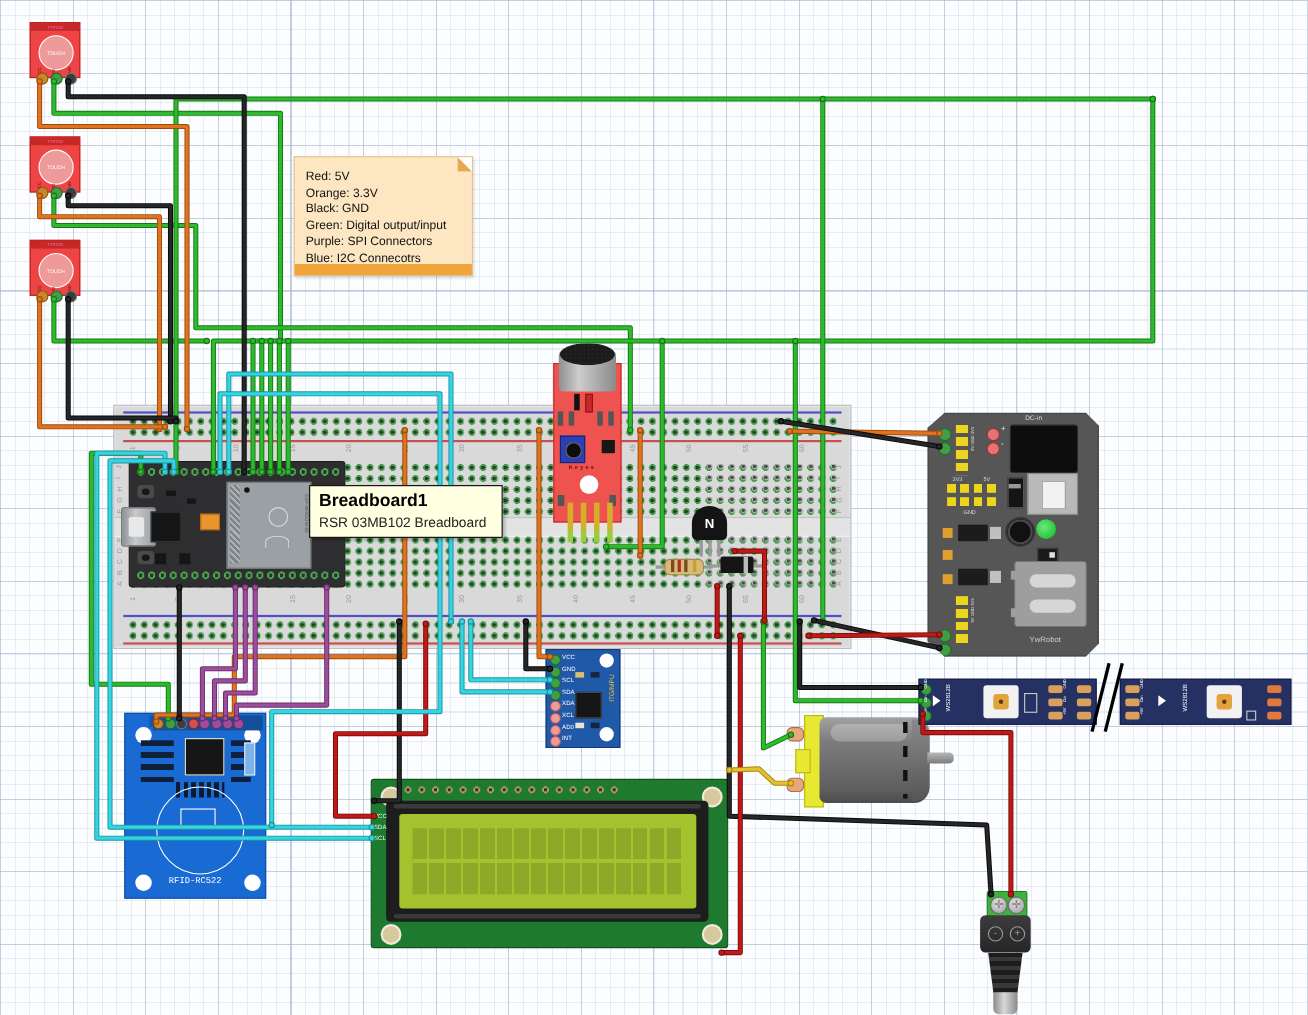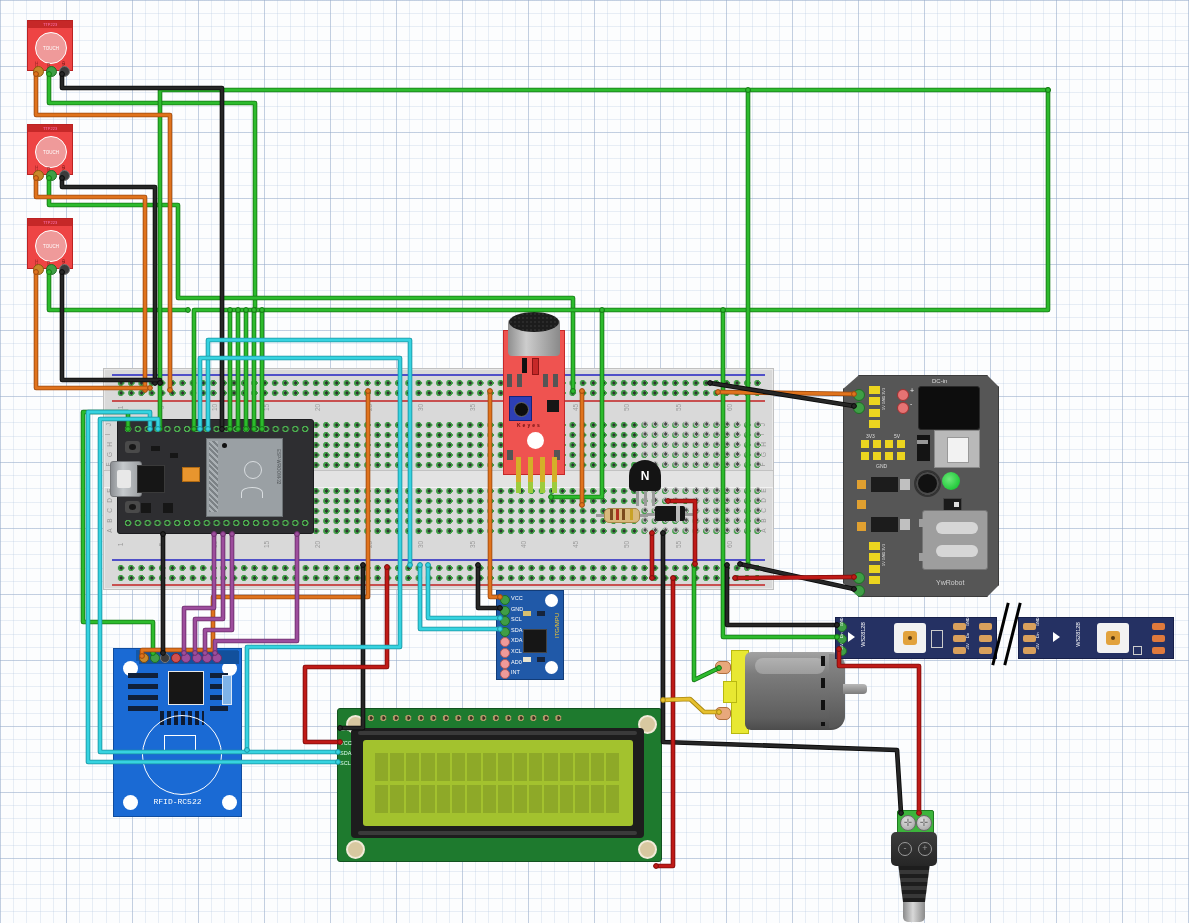--- a/index.html
+++ b/index.html
@@ -157,20 +157,32 @@
     <div class="hdr">TTP223</div>
     <div class="circ">TOUCH</div>
     <span class="plab" style="left:4px;">VCC</span>
     <span class="plab" style="left:18px;">I/O</span>
     <span class="plab" style="left:31px;">GND</span>
     <div class="pin" style="left:5px;bottom:-7px;background:#c8882a;border:1px solid #8a5a10;"></div>
     <div class="pin" style="left:18px;bottom:-7px;background:#3f9e46;border:1px solid #1f6e26;"></div>
     <div class="pin" style="left:31px;bottom:-7px;background:#3c3c3c;border:1px solid #777;"></div>
   </div>
 
+  <div class="abs note" style="left:267px;top:142px;width:161px;height:107px;">
+    <div class="abs" style="right:0;top:0;width:0;height:0;border-left:13px solid #e9a84f;border-top:13px solid #fcfdfe;"></div>
+    <div class="abs" style="left:10px;top:11px;font-size:11px;line-height:1.34;color:#111;">
+      <div>Red: 5V</div>
+      <div>Orange: 3.3V</div>
+      <div>Black: GND</div>
+      <div>Green: Digital output/input</div>
+      <div>Purple: SPI Connectors</div>
+      <div>Blue: I2C Connecotrs</div>
+    </div>
+    <div class="abs" style="left:0;bottom:0;width:100%;height:10px;background:#f0a43a;"></div>
+  </div>
 
   <div class="abs" style="left:503px;top:312px;width:62px;height:185px;">
     <div class="abs" style="left:0;top:18px;width:60px;height:143px;background:#ef5350;border:1px solid #c62828;"></div>
     <div class="abs" style="left:5px;top:7px;width:52px;height:37px;background:linear-gradient(90deg,#8f8f8f,#cdcdcd 35%,#8a8a8a);border-radius:4px;"></div>
     <div class="abs" style="left:6px;top:0;width:50px;height:20px;border-radius:50%;background:#1c1c1c;background-image:radial-gradient(circle 1px,#3a3a3a 0.6px,transparent 0.8px);background-size:4px 4px;"></div>
     <div class="abs" style="left:19px;top:46px;width:5px;height:15px;background:#111;"></div>
     <div class="abs" style="left:29px;top:46px;width:5px;height:15px;background:#c62828;border:1px solid #8a1515;"></div>
     <div class="abs" style="left:4px;top:62px;width:5px;height:13px;background:#555;"></div>
     <div class="abs" style="left:14px;top:62px;width:5px;height:13px;background:#555;"></div>
     <div class="abs" style="left:40px;top:62px;width:5px;height:13px;background:#555;"></div>
@@ -695,14 +707,18 @@
         <circle cx="215" cy="653" r="2.4" fill="#9d4d9d" stroke="#6b2e6b" stroke-width="1"></circle>
       </g>
       <g>
         <polyline points="663,700 690,699 704,712 719,712" fill="none" stroke="#a8860f" stroke-width="4.6" stroke-linejoin="round" stroke-linecap="round"></polyline>
         <polyline points="663,700 690,699 704,712 719,712" fill="none" stroke="#e6c02e" stroke-width="2.9" stroke-linejoin="round" stroke-linecap="round"></polyline>
         <circle cx="663" cy="700" r="2.4" fill="#e6c02e" stroke="#a8860f" stroke-width="1"></circle>
         <circle cx="719" cy="712" r="2.4" fill="#e6c02e" stroke="#a8860f" stroke-width="1"></circle>
       </g>
     </svg>
 
+  <div class="abs tooltip" style="left:281px;top:441px;width:158px;">
+    <div class="t1">Breadboard1</div>
+    <div class="t2">RSR 03MB102 Breadboard</div>
+  </div>
 
 </div>
 
 </body></html>

